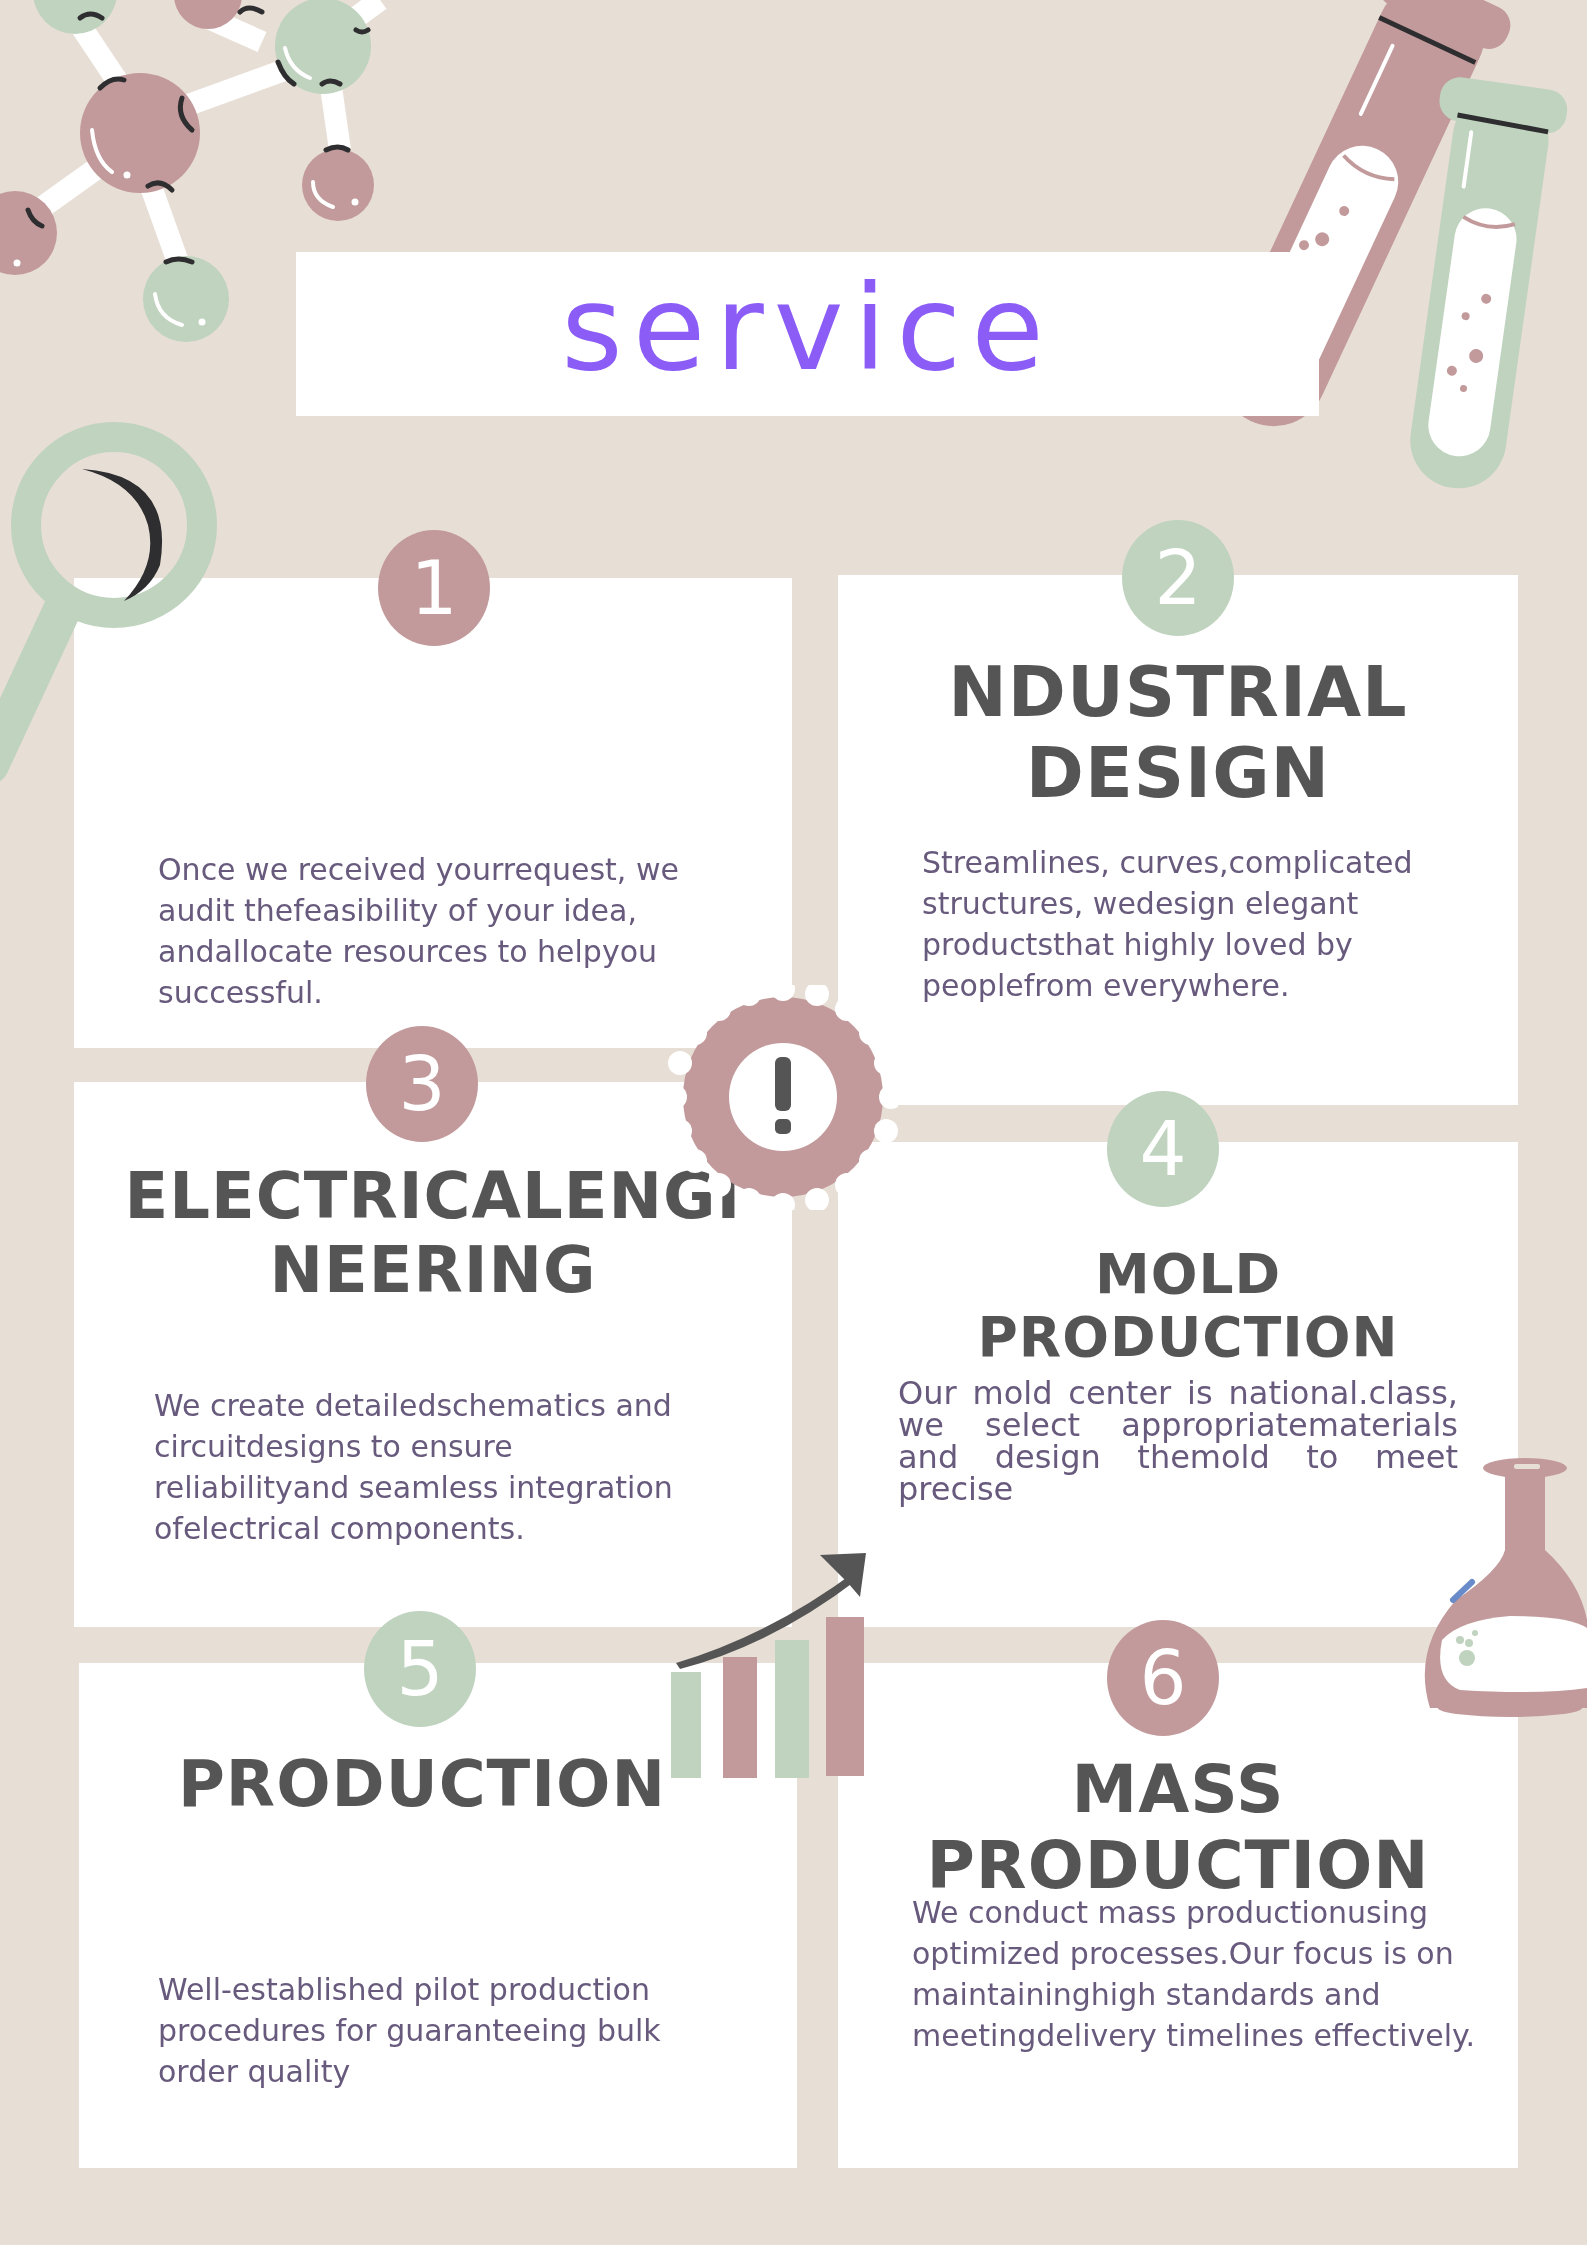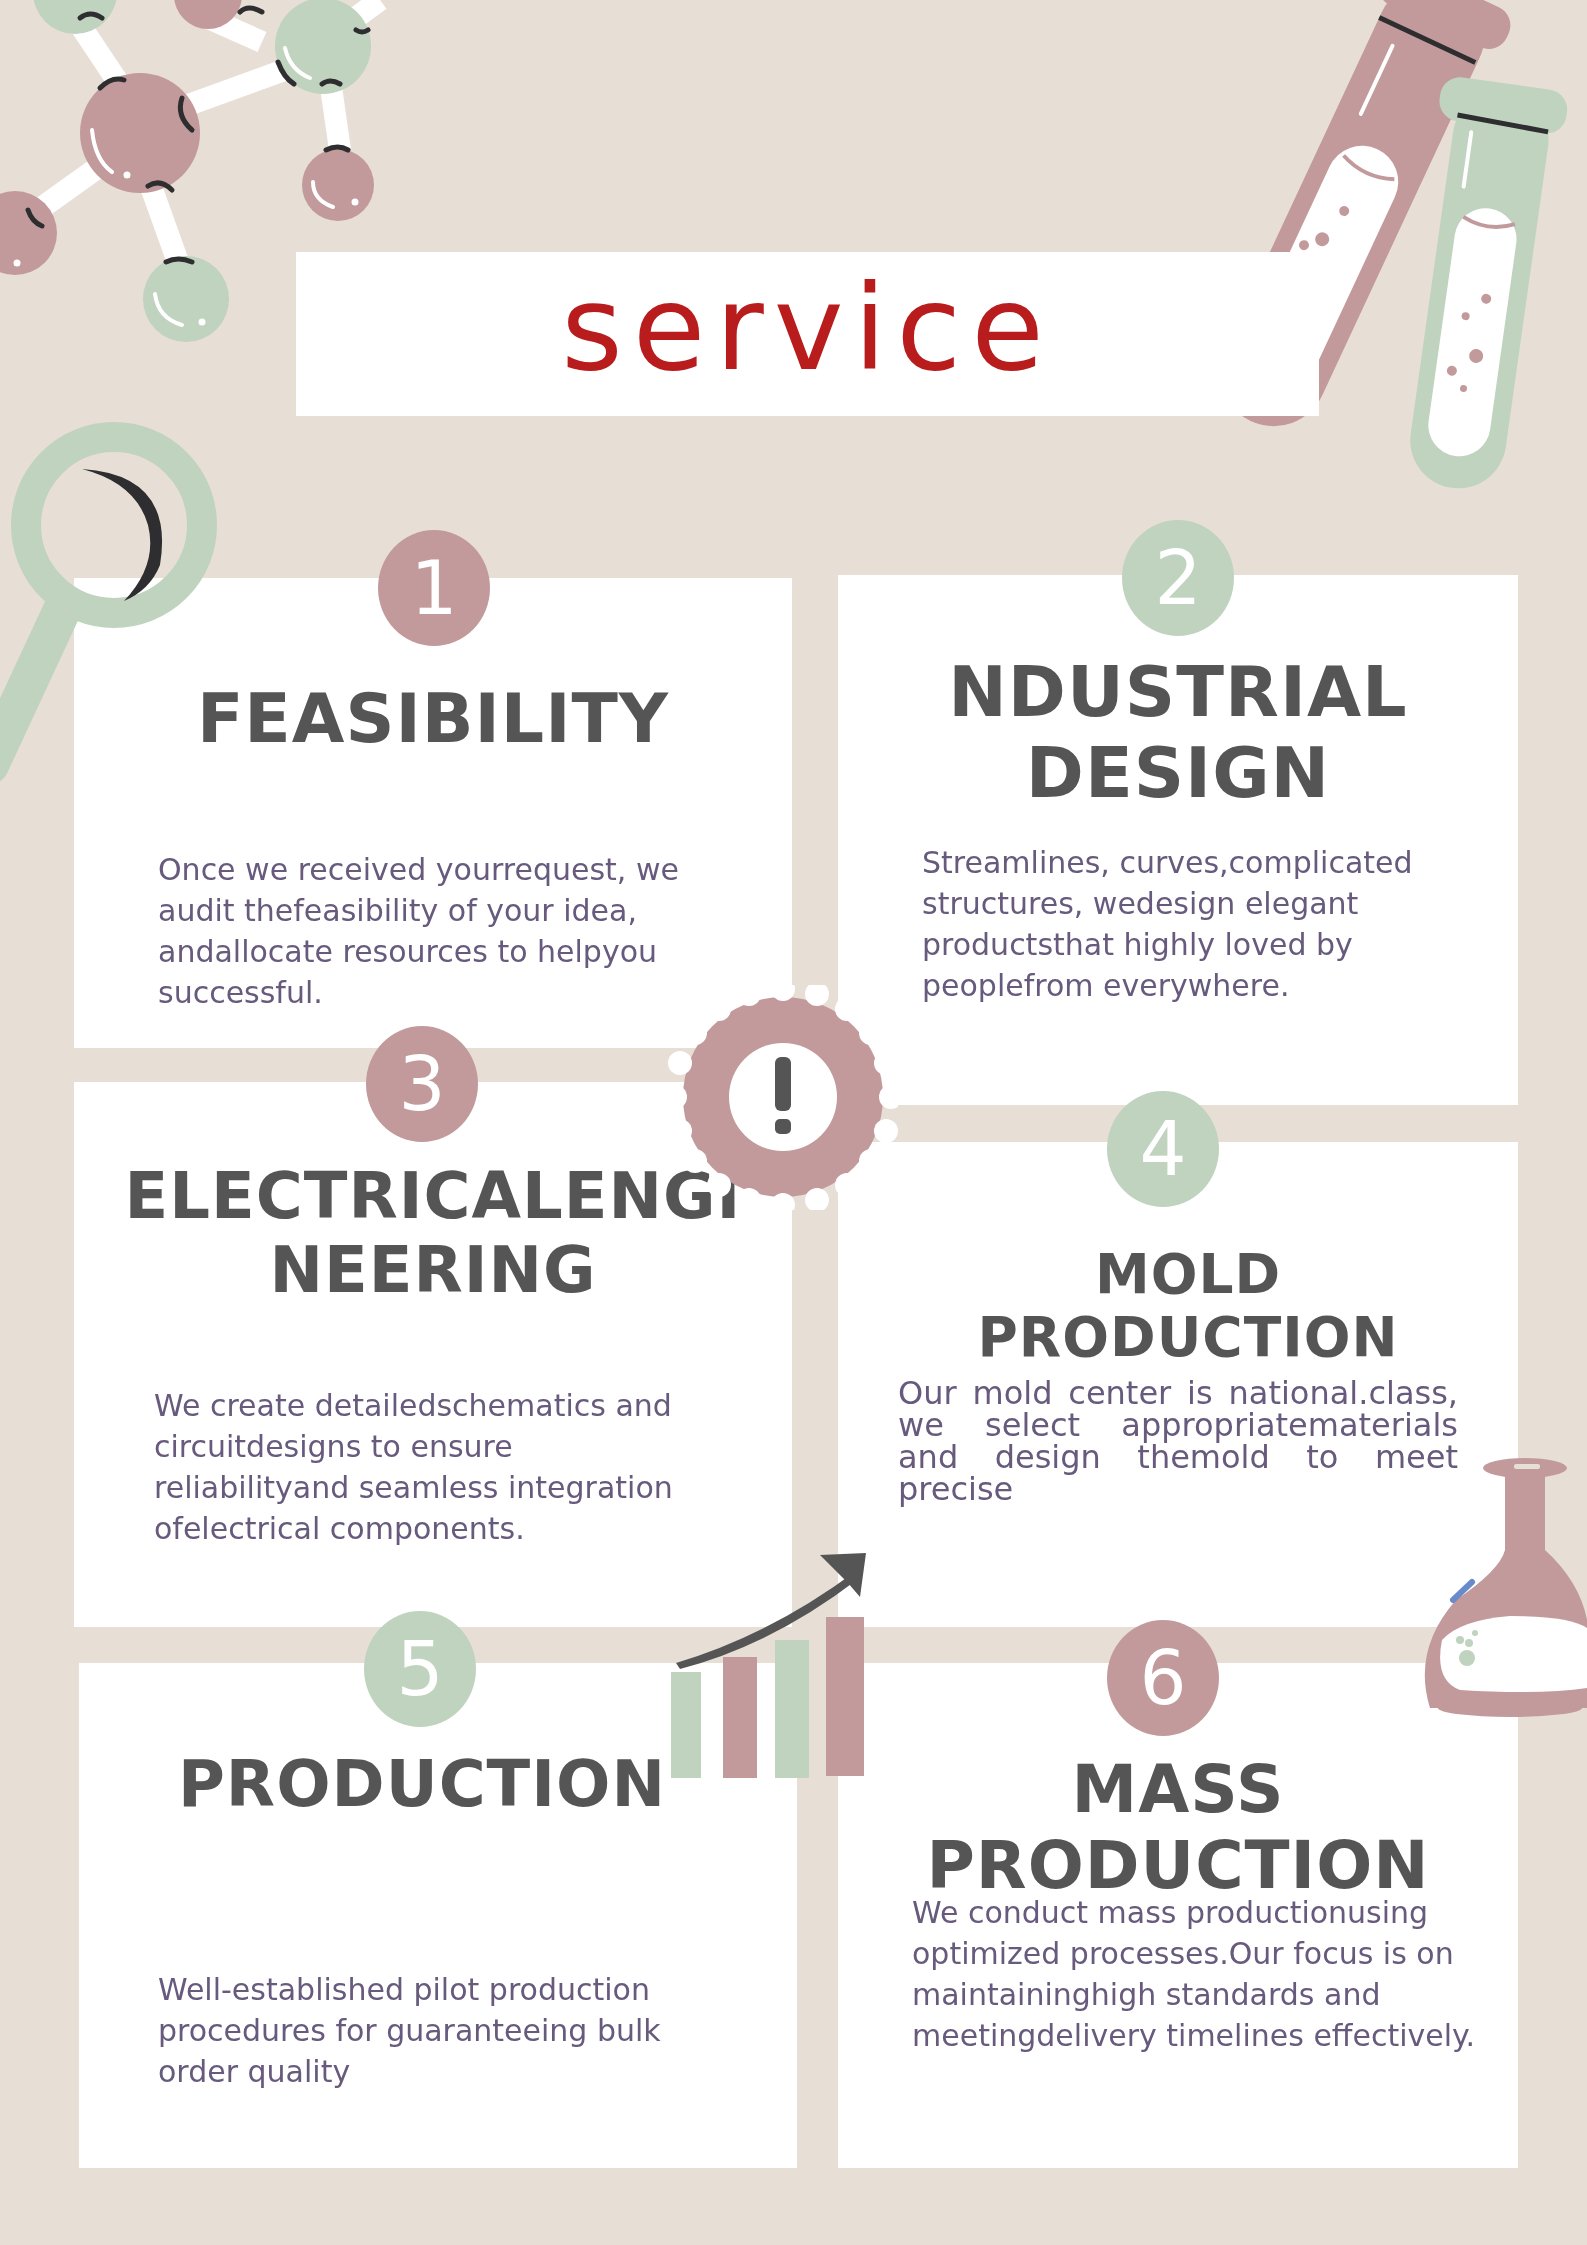--- a/index.html
+++ b/index.html
@@ -1,20 +1,20 @@
 <!DOCTYPE html>
 <html><head>
 <meta charset="utf-8">
 <style>
   html,body{margin:0;padding:0;}
   body{width:1587px;height:2245px;background:#e7ded5;position:relative;overflow:hidden;font-family:"Liberation Sans",sans-serif;}
   .abs{position:absolute;}
   .card{position:absolute;background:#ffffff;}
   .title-box{position:absolute;left:296px;top:252px;width:1023px;height:164px;background:#ffffff;display:flex;align-items:center;justify-content:center;}
-  .title-box .t{font-family:"DejaVu Sans",sans-serif;font-size:118px;color:#b91c1c;letter-spacing:10px;font-weight:400;margin-top:-12px;}
+  .title-box .t{font-family:"DejaVu Sans",sans-serif;font-size:118px;color:#8b5cf6;letter-spacing:10px;font-weight:400;margin-top:-12px;}
   .badge{position:absolute;width:112px;height:116px;border-radius:50%;display:flex;align-items:center;justify-content:center;color:#ffffff;font-family:"DejaVu Sans",sans-serif;font-size:74px;font-weight:400;}
   .badge.rose{background:#c29a9b;}
   .badge.sage{background:#bfd3bf;}
   .heading{position:absolute;text-align:center;color:#555555;font-family:"DejaVu Sans",sans-serif;font-weight:700;line-height:1.15;letter-spacing:1px;}
   .desc{position:absolute;color:#675a7d;font-family:"DejaVu Sans",sans-serif;font-size:30px;line-height:41px;}
   .desc.small{font-size:32px;line-height:32px;text-align:justify;text-align-last:left;}
   svg{display:block;}
 </style>
 </head>
 <body>
@@ -102,21 +102,20 @@
 
 <svg class="abs" style="left:0;top:415px;z-index:1;" width="230" height="370" viewBox="0 0 230 370">
   <line x1="62" y1="195" x2="-10" y2="350" stroke="#bfd3bf" stroke-width="38" stroke-linecap="round"></line>
   <circle cx="114" cy="110" r="88" fill="none" stroke="#bfd3bf" stroke-width="30"></circle>
   <path d="M82 54 Q175 60 160 150 Q150 175 124 186 Q158 150 148 110 Q136 68 82 54 Z" fill="#2e2e30"></path>
 </svg>
 
 <div class="card" style="left:74px;top:578px;width:718px;height:470px;"></div>
 <div class="badge rose" style="left:378px;top:530px;">1</div>
 <div class="heading" style="left:74px;top:680px;width:718px;font-size:68px;">
-  <div>FEASIBILITY</div>
 </div>
 <div class="desc" style="left:158px;top:849px;width:560px;">Once we received yourrequest, we audit thefeasibility of your idea, andallocate resources to helpyou successful.</div>
 
 <div class="card" style="left:838px;top:575px;width:680px;height:530px;"></div>
 <div class="badge sage" style="left:1122px;top:520px;">2</div>
 <div class="heading" style="left:838px;top:652px;width:680px;font-size:70px;">
   <div>NDUSTRIAL</div>
   <div>DESIGN</div>
 </div>
 <div class="desc" style="left:922px;top:842px;width:520px;">Streamlines, curves,complicated structures, wedesign elegant productsthat highly loved by peoplefrom everywhere.</div>

